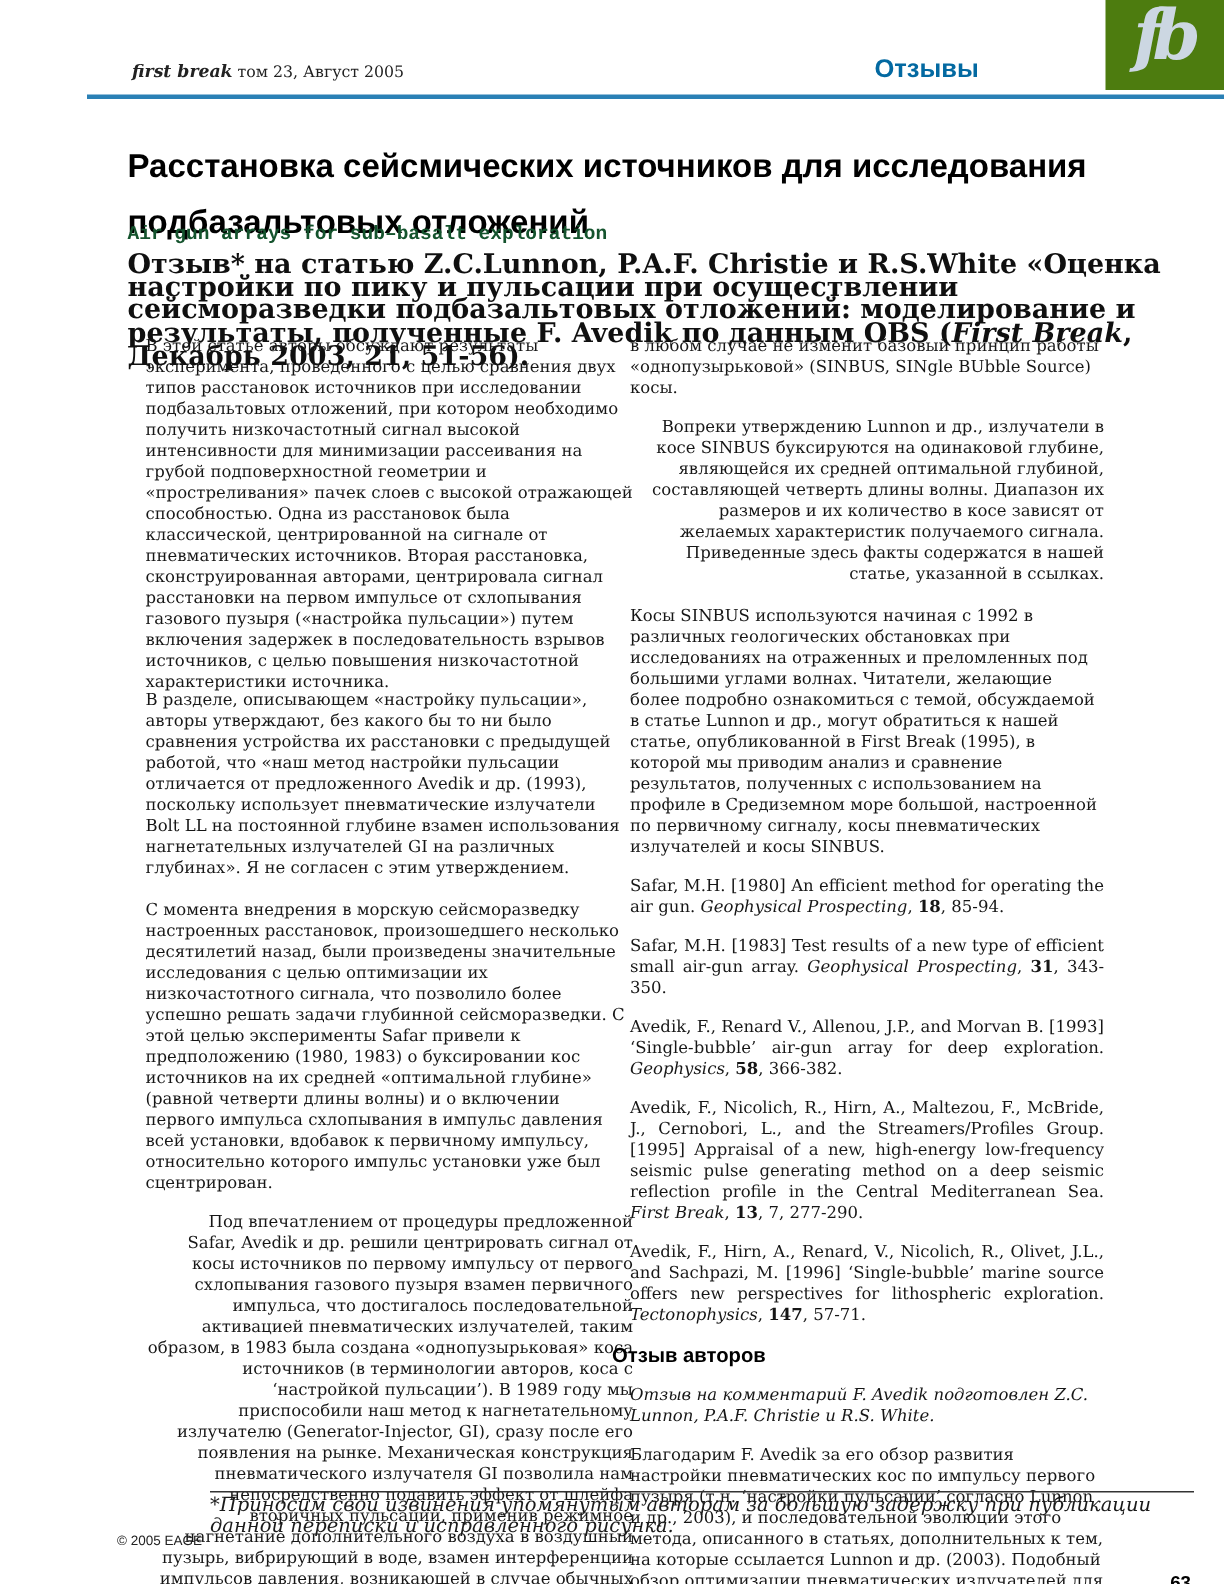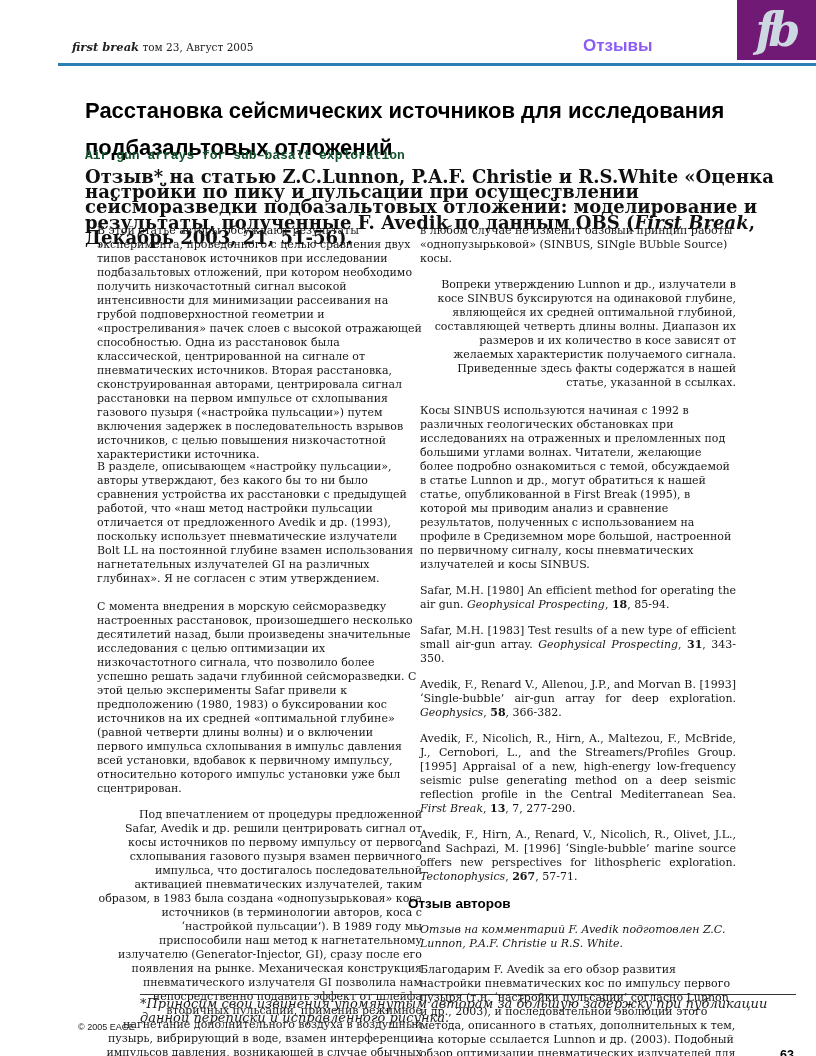--- a/index.html
+++ b/index.html
@@ -2,29 +2,29 @@
 <html><head>
 <meta charset="utf-8">
 <style>
   html,body{margin:0;padding:0;background:#e8e8e8;}
   .page{
     position:relative;width:816px;height:1056px;margin:0 auto;
     background:#ffffff;overflow:hidden;
     font-family:"DejaVu Serif",serif;color:#161616;
   }
   
-  .journal-meta{position:absolute;left:72px;top:40px;font-size:10.5px;color:#222;}
+  .journal-meta{position:absolute;left:88px;top:40px;font-size:10.5px;color:#222;}
   .journal-meta .jname{font-style:italic;font-weight:bold;font-size:11.5px;}
   .section-title{
     position:absolute;left:583px;top:36px;
-    font-family:"Liberation Sans",sans-serif;font-weight:bold;font-size:17px;color:#8b5cf6;
+    font-family:"Liberation Sans",sans-serif;font-weight:bold;font-size:17px;color:#0369a1;
   }
   .logo-box{
     position:absolute;left:737px;top:0;width:79px;height:60px;
-    background:#701a75;display:flex;align-items:center;justify-content:center;
+    background:#4d7c0f;display:flex;align-items:flex-start;justify-content:center;
   }
   .logo-fb{
     font-family:"DejaVu Serif",serif;font-style:italic;font-weight:bold;
     font-size:46px;color:#ccd7e2;letter-spacing:-7px;line-height:1;
     transform:translateX(-2px);
   }
   .header-rule{position:absolute;left:58px;top:63px;width:758px;height:3px;background:#2a80b5;}
   
   .title-ru{
     position:absolute;left:85px;top:92px;width:690px;
@@ -92,21 +92,21 @@
   <div class="col col-right">
     <p>в любом случае не изменит базовый принцип работы «однопузырьковой» (SINBUS, SINgle BUbble Source) косы.</p>
     <p class="p-indent">Вопреки утверждению Lunnon и др., излучатели в косе SINBUS буксируются на одинаковой глубине, являющейся их средней оптимальной глубиной, составляющей четверть длины волны. Диапазон их размеров и их количество в косе зависят от желаемых характеристик получаемого сигнала. Приведенные здесь факты содержатся в нашей статье, указанной в ссылках.</p>
     <p class="p-gap">Косы SINBUS используются начиная с 1992 в различных геологических обстановках при исследованиях на отраженных и преломленных под большими углами волнах. Читатели, желающие более подробно ознакомиться с темой, обсуждаемой в статье Lunnon и др., могут обратиться к нашей статье, опубликованной в First Break (1995), в которой мы приводим анализ и сравнение результатов, полученных с использованием на профиле в Средиземном море большой, настроенной по первичному сигналу, косы пневматических излучателей и косы SINBUS.</p>
 
 
     <p class="ref"><span>Safar, M.H. [1980] An efficient method for operating the air gun. </span><i>Geophysical Prospecting</i><span>, </span><b>18</b><span>, 85-94.</span></p>
     <p class="ref"><span>Safar, M.H. [1983] Test results of a new type of efficient small air-gun array. </span><i>Geophysical Prospecting</i><span>, </span><b>31</b><span>, 343-350.</span></p>
     <p class="ref"><span>Avedik, F., Renard V., Allenou, J.P., and Morvan B. [1993] ‘Single-bubble’ air-gun array for deep exploration. </span><i>Geophysics</i><span>, </span><b>58</b><span>, 366-382.</span></p>
     <p class="ref"><span>Avedik, F., Nicolich, R., Hirn, A., Maltezou, F., McBride, J., Cernobori, L., and the Streamers/Profiles Group. [1995] Appraisal of a new, high-energy low-frequency seismic pulse generating method on a deep seismic reflection profile in the Central Mediterranean Sea. </span><i>First Break</i><span>, </span><b>13</b><span>, 7, 277-290.</span></p>
-    <p class="ref"><span>Avedik, F., Hirn, A., Renard, V., Nicolich, R., Olivet, J.L., and Sachpazi, M. [1996] ‘Single-bubble’ marine source offers new perspectives for lithospheric exploration. </span><i>Tectonophysics</i><span>, </span><b>267</b><span>, 57-71.</span></p>
+    <p class="ref"><span>Avedik, F., Hirn, A., Renard, V., Nicolich, R., Olivet, J.L., and Sachpazi, M. [1996] ‘Single-bubble’ marine source offers new perspectives for lithospheric exploration. </span><i>Tectonophysics</i><span>, </span><b>147</b><span>, 57-71.</span></p>
 
     <p class="sec-heading">Отзыв авторов</p>
     <p class="attrib">Отзыв на комментарий F. Avedik подготовлен Z.C. Lunnon, P.A.F. Christie и R.S. White.</p>
     <p>Благодарим F. Avedik за его обзор развития настройки пневматических кос по импульсу первого пузыря (т.н. ‘настройки пульсации’ согласно Lunnon и др., 2003), и последовательной эволюции этого метода, описанного в статьях, дополнительных к тем, на которые ссылается Lunnon и др. (2003). Подобный обзор оптимизации пневматических излучателей для создания низких частот не являлся целью нашей статьи. Нашей основной задачей было представить сравнение источников, настроенных по максимуму и по газовому пузырю, отличающихся только способами их настройки, и использование измеренной в дальней зоне оценки волновой картины,</p>
   </div>
 
   <div class="footnote-rule"></div>
   <div class="footnote">*Приносим свои извинения упомянутым авторам за большую задержку при публикации данной переписки и исправленного рисунка.</div>
   <div class="copyright">© 2005 EAGE</div>
   <div class="page-number">63</div>

